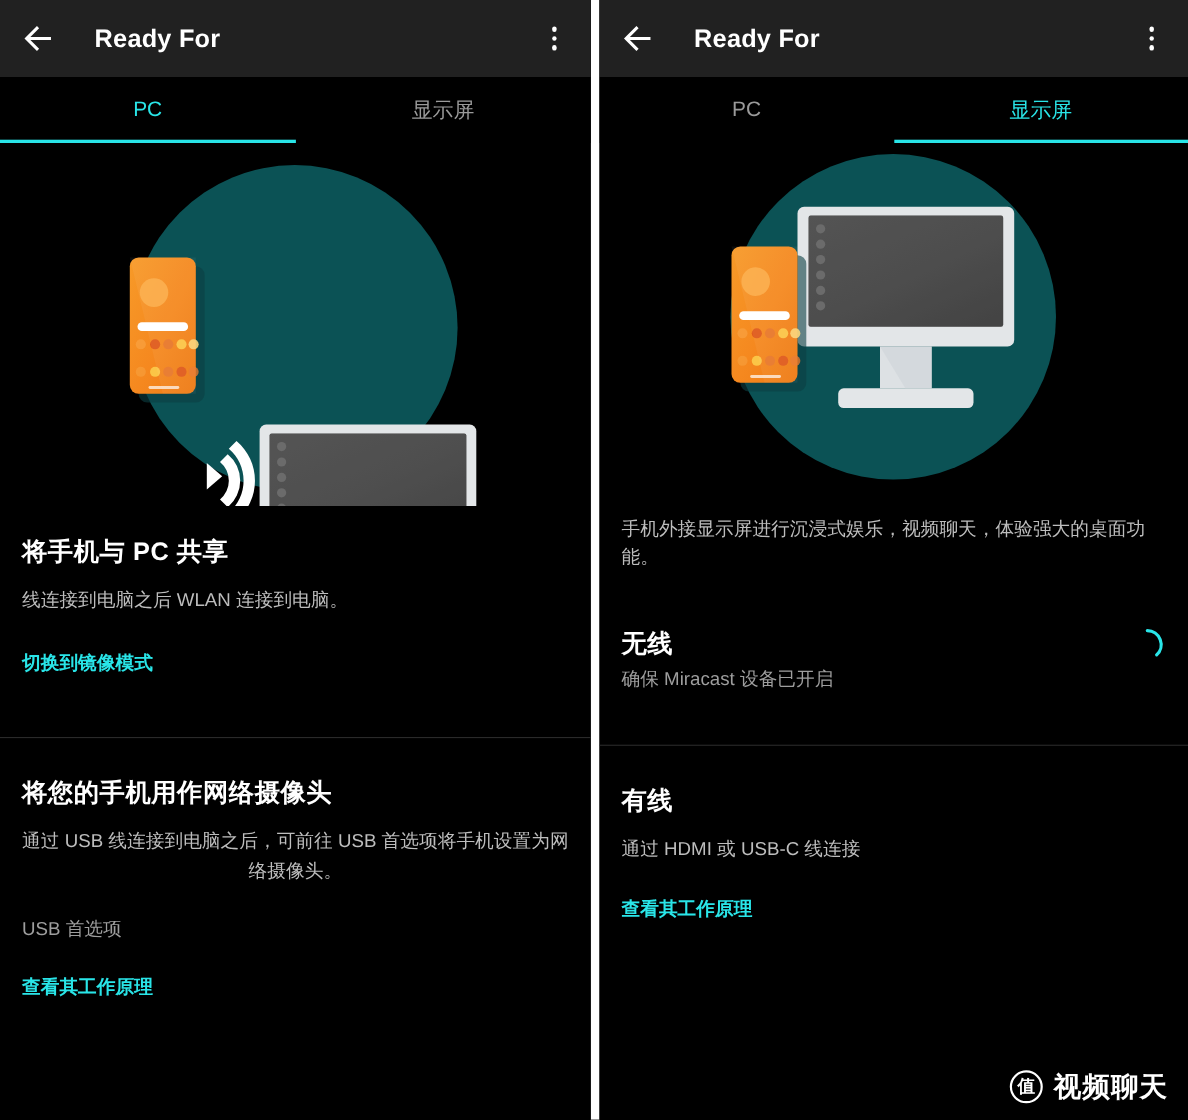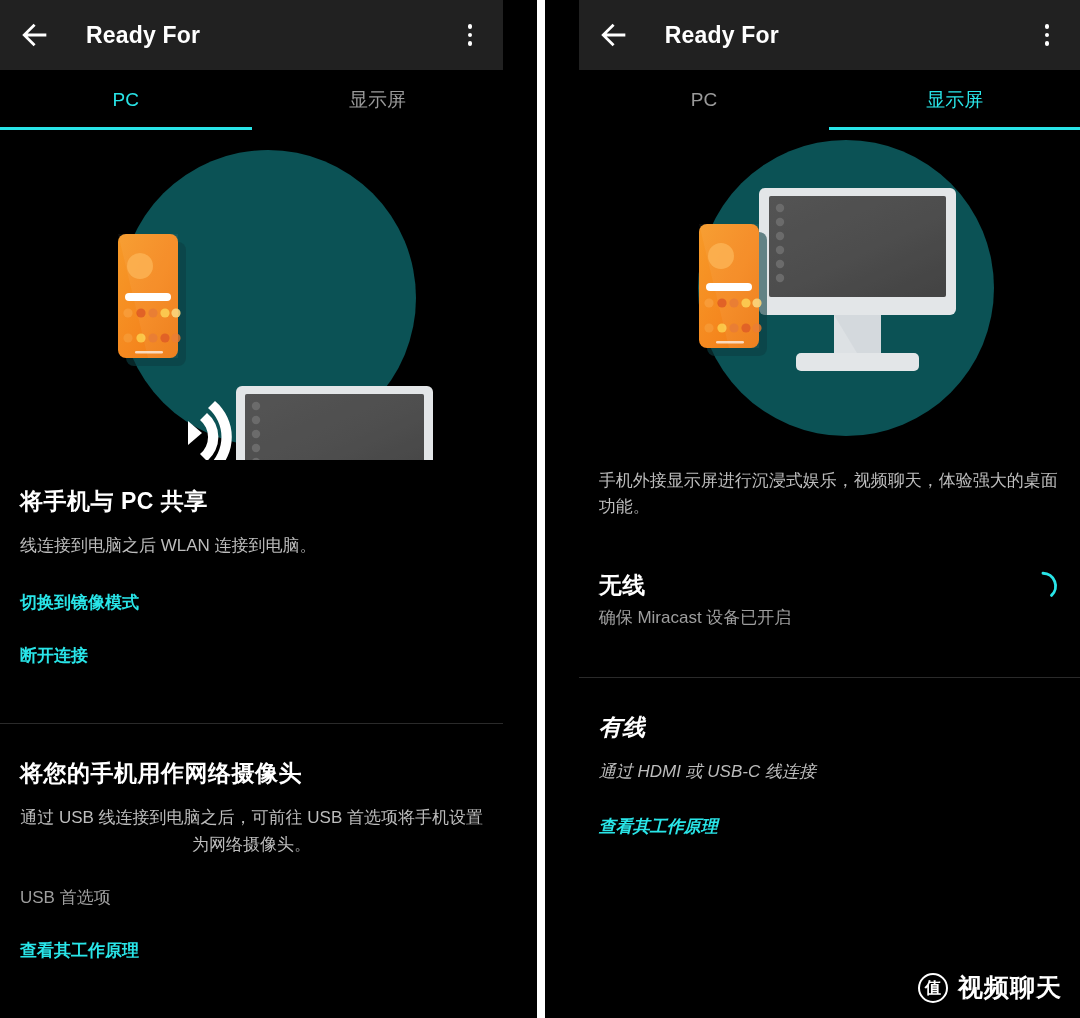--- a/index.html
+++ b/index.html
@@ -2,21 +2,21 @@
 <html><head>
 <meta charset="utf-8">
 <style>
   * { box-sizing: border-box; margin: 0; padding: 0; }
   html, body {
     width: 1080px; height: 1018px;
     background: #000;
     font-family: "Liberation Sans", "DejaVu Sans", sans-serif;
     overflow: hidden;
   }
-  .stage { position: relative; width: 1080px; height: 1018px; display: flex; background:#000;gap:34px; }
+  .stage { position: relative; width: 1080px; height: 1018px; display: flex; background:#000; }
 
   .panel { position: relative; height: 1018px; background: #000; overflow: hidden; }
   .panel-left  { width: 537px; }
   .panel-sep   { width: 8px; background: #fff; height: 1018px; }
   .panel-right { width: 535px; }
 
   
   .appbar {
     height: 70px;
     background: #212121;
@@ -213,23 +213,20 @@
           <path d="M118 104 h60 v124 h-30 z" fill="#ffffff" opacity=".05"></path>
         </g>
       </svg>
     </div>
 
     <div class="content" style="padding-top:26px;">
       <div class="sec-title">将手机与 PC 共享</div>
       <div class="sec-body">线连接到电脑之后 WLAN 连接到电脑。</div>
       <div style="margin-top:32px;">
         <span class="link">切换到镜像模式</span>
-      </div>
-      <div style="margin-top:30px;">
-        <span class="link">断开连接</span>
       </div>
     </div>
 
     <div class="divider" style="margin-top:56px;"></div>
 
     <div class="content" style="padding-top:34px;">
       <div class="sec-title">将您的手机用作网络摄像头</div>
       <div class="sec-body" style="max-width:500px;text-align:center;">通过 USB 线连接到电脑之后，可前往 USB 首选项将手机设置为网络摄像头。</div>
       <div style="margin-top:28px;">
         <span class="sec-grey-label">USB 首选项</span>
@@ -337,21 +334,21 @@
         <div class="sec-title">无线</div>
         <svg class="spinner" viewBox="0 0 40 40">
           <path d="M20 5 a15 15 0 0 1 10 26" fill="none" stroke="#29E5E8" stroke-width="3.4" stroke-linecap="round"></path>
         </svg>
       </div>
       <div class="sec-body" style="margin-top:2px; color:#9e9e9e;">确保 Miracast 设备已开启</div>
     </div>
 
     <div class="divider" style="margin-top:46px;"></div>
 
-    <div class="content" style="padding-top:34px;font-style:italic;">
+    <div class="content" style="padding-top:34px;">
       <div class="sec-title">有线</div>
       <div class="sec-body">通过 HDMI 或 USB-C 线连接</div>
       <div style="margin-top:30px;">
         <span class="link">查看其工作原理</span>
       </div>
     </div>
 
     <div class="watermark">
       <div class="wm-badge">值</div>
       <div class="wm-text">视频聊天</div>

